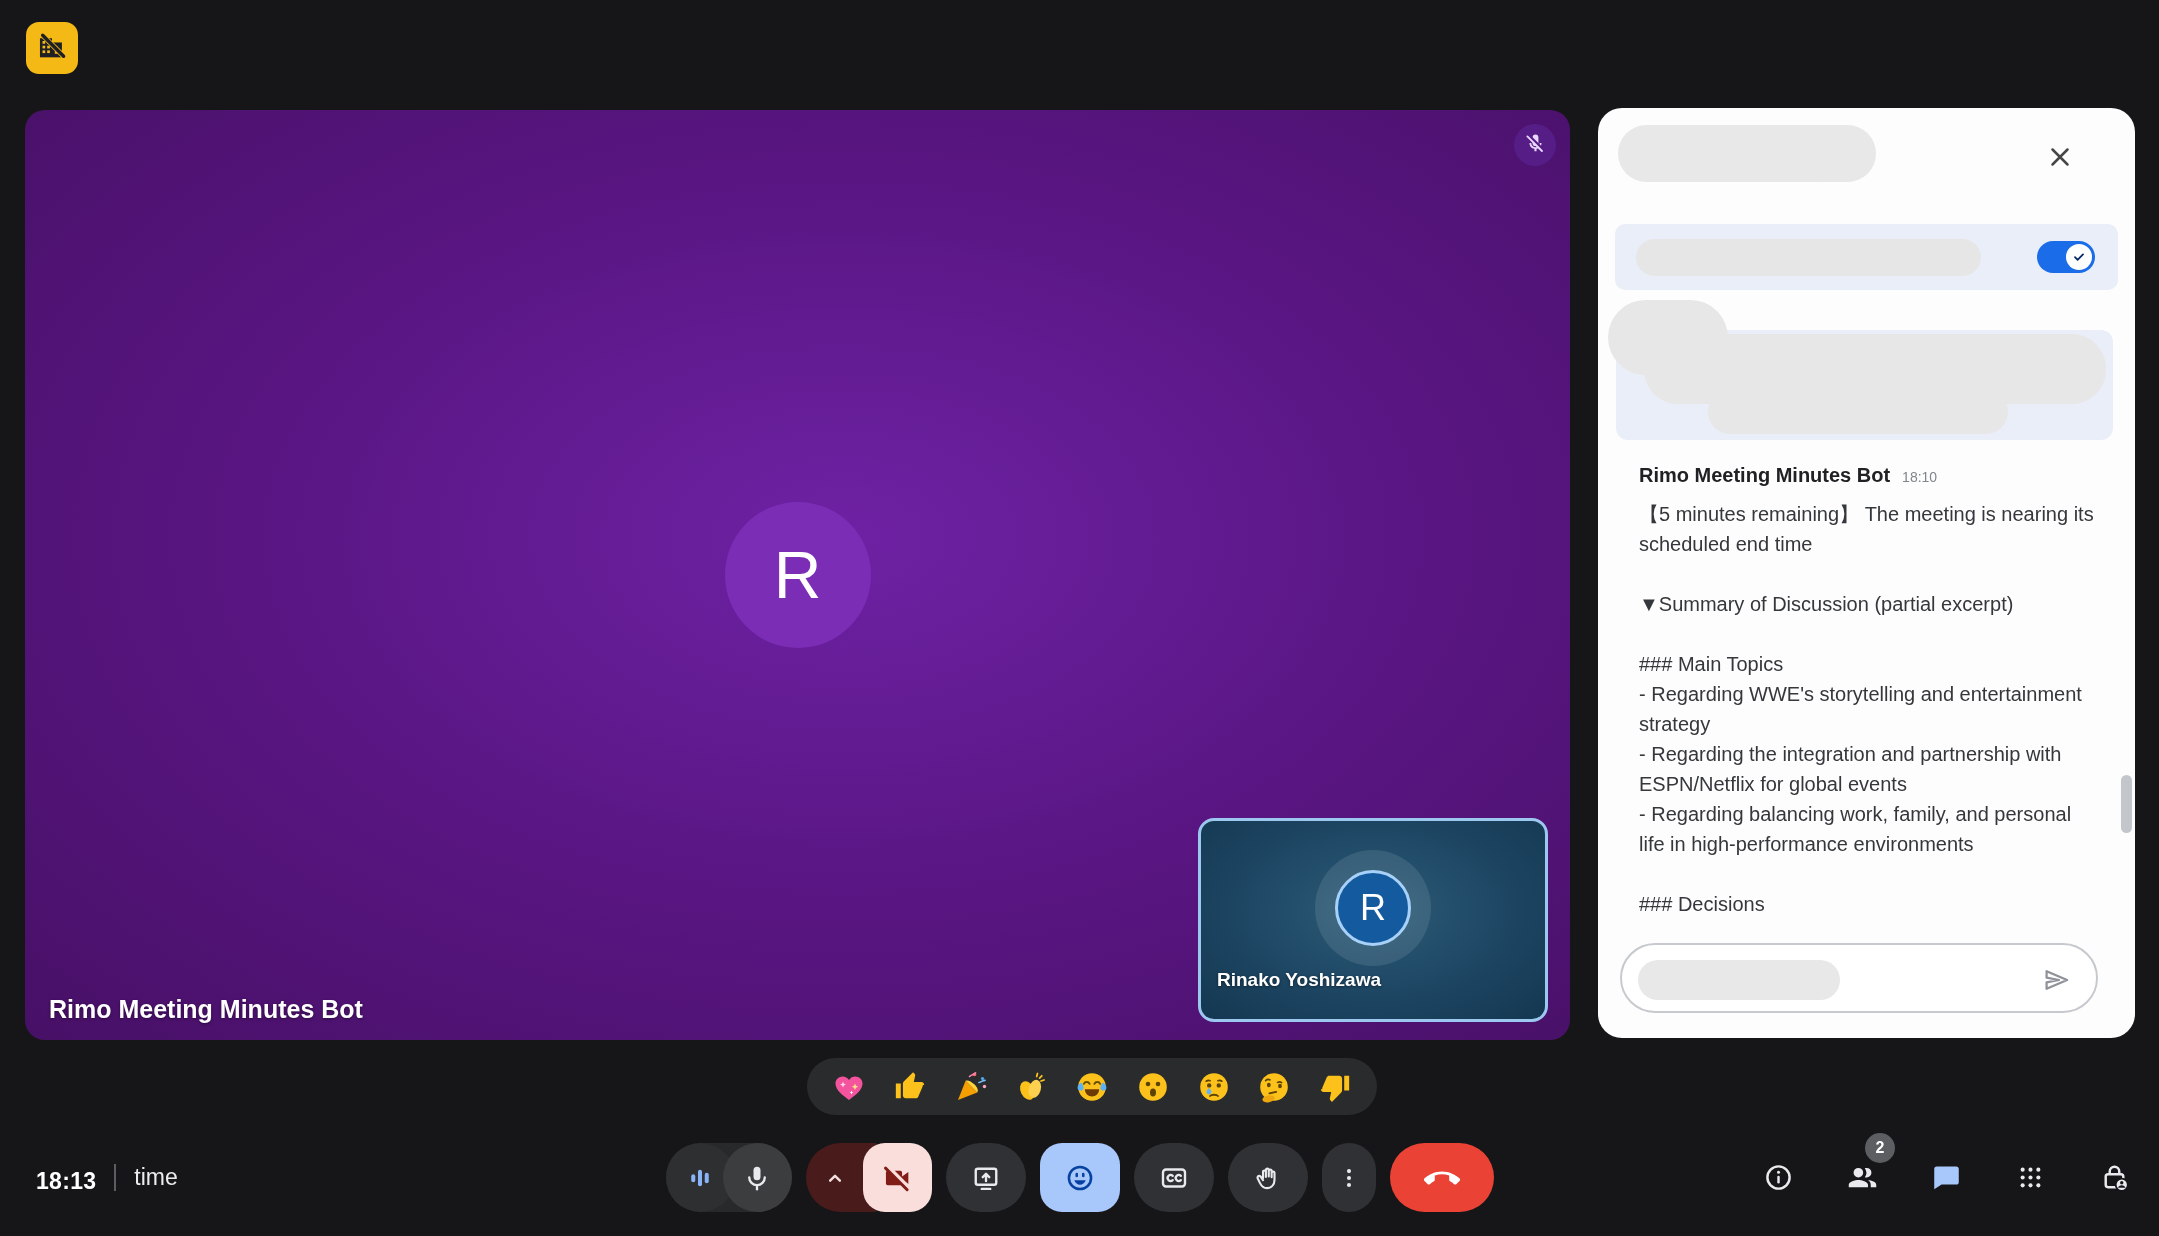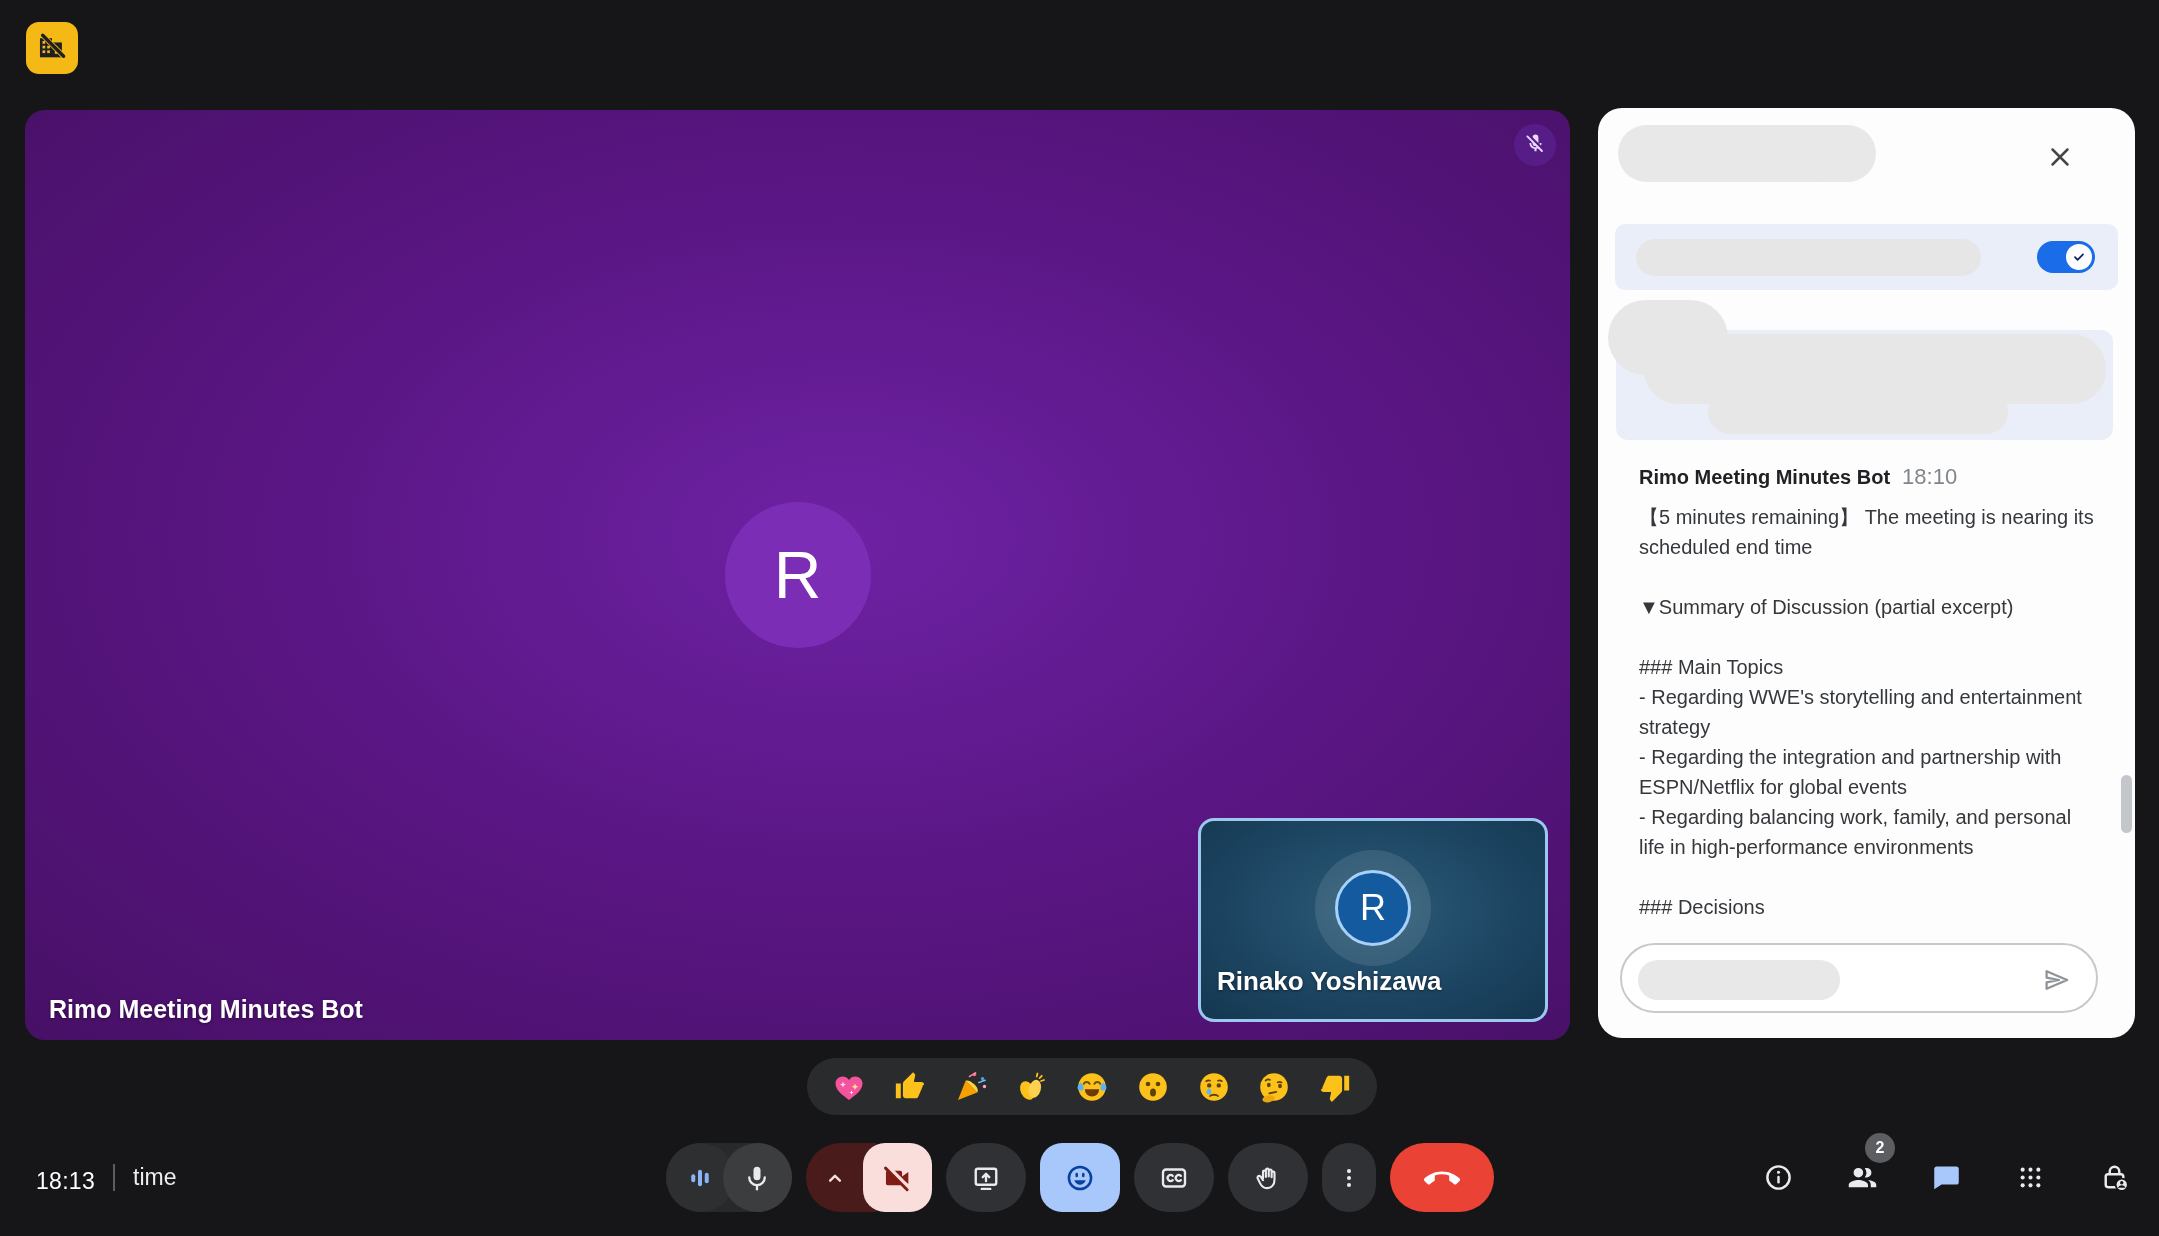--- a/index.html
+++ b/index.html
@@ -55,43 +55,43 @@
     background:rgba(255,255,255,.10);
   }
   .pip-avatar {
     position:absolute; left:50%; top:44%; transform:translate(-50%,-50%);
     width:76px; height:76px; border-radius:50%;
     background:#135a9e; border:3px solid #a7d1f8;
     display:flex; align-items:center; justify-content:center;
     color:#fff; font-size:36px; font-weight:400;
   }
   .pip-name {
-    position:absolute; left:16px; bottom:22px;
-    color:#fff; font-size:26px; font-weight:700;
+    position:absolute; left:16px; bottom:28px;
+    color:#fff; font-size:19px; font-weight:700;
     text-shadow:0 1px 3px rgba(0,0,0,.5);
   }
 
   
   .reactions-bar {
     position:absolute; left:807px; top:1058px; width:570px; height:57px;
     background:#2a2b2d; border-radius:29px;
     display:flex; align-items:center; justify-content:space-between;
     padding:0 23px;
   }
   .reaction-btn {
     width:38px; height:38px; border:none; background:transparent;
     display:flex; align-items:center; justify-content:center; cursor:pointer;
   }
 
   
   .status-left {
     position:absolute; left:36px; bottom:24px; height:69px;
     display:flex; align-items:center; color:#fff;
   }
-  .status-time { font-size:23px; font-weight:400; letter-spacing:.3px;margin-top:8px; }
+  .status-time { font-size:23px; font-weight:700; letter-spacing:.3px;margin-top:8px; }
   .status-divider { width:2px; height:27px; background:#5a5d61; margin:0 18px; }
   .status-name { font-size:23px; font-weight:500; color:#eceded; }
 
   .toolbar {
     position:absolute; bottom:24px; left:50%; transform:translateX(-50%);
     height:69px; display:flex; align-items:center; gap:14px;
   }
   .ctl { border:none; cursor:pointer; display:flex; align-items:center; justify-content:center; }
   .mic-pill {
     width:126px; height:69px; border-radius:40px; background:#28292b;
@@ -164,21 +164,21 @@
     position:absolute; left:18px; top:222px; width:497px; height:110px;
     background:#e9eef8; border-radius:12px;
   }
   .card-blob-1 { left:-8px; top:-30px; width:120px; height:75px; border-radius:38px; background:#e7e7e7; }
   .card-blob-main { left:28px; top:4px; width:462px; height:70px; border-radius:34px; background:#e7e7e7; }
   .card-blob-2 { left:92px; top:60px; width:300px; height:44px; border-radius:22px; background:#e7e7e7; }
 
   .msg { position:absolute; left:41px; top:356px; width:458px; }
   .msg-header { display:flex; align-items:baseline; gap:12px; }
   .msg-author { font-size:20px; font-weight:700; color:#202124; }
-  .msg-time { font-size:22px; color:#80868b;text-align:center; }
+  .msg-time { font-size:14px; color:#80868b;text-align:center; }
   .msg-body {
     margin-top:12px; font-size:20px; line-height:30px; color:#34373b;
     white-space:pre-wrap;
   }
 
   .composer {
     position:absolute; left:22px; top:835px; width:478px; height:70px;
     border:2px solid #c6c9cd; border-radius:35px; background:#fff;
   }
   .composer .redacted { left:16px; top:15px; width:202px; height:40px; border-radius:20px; }

